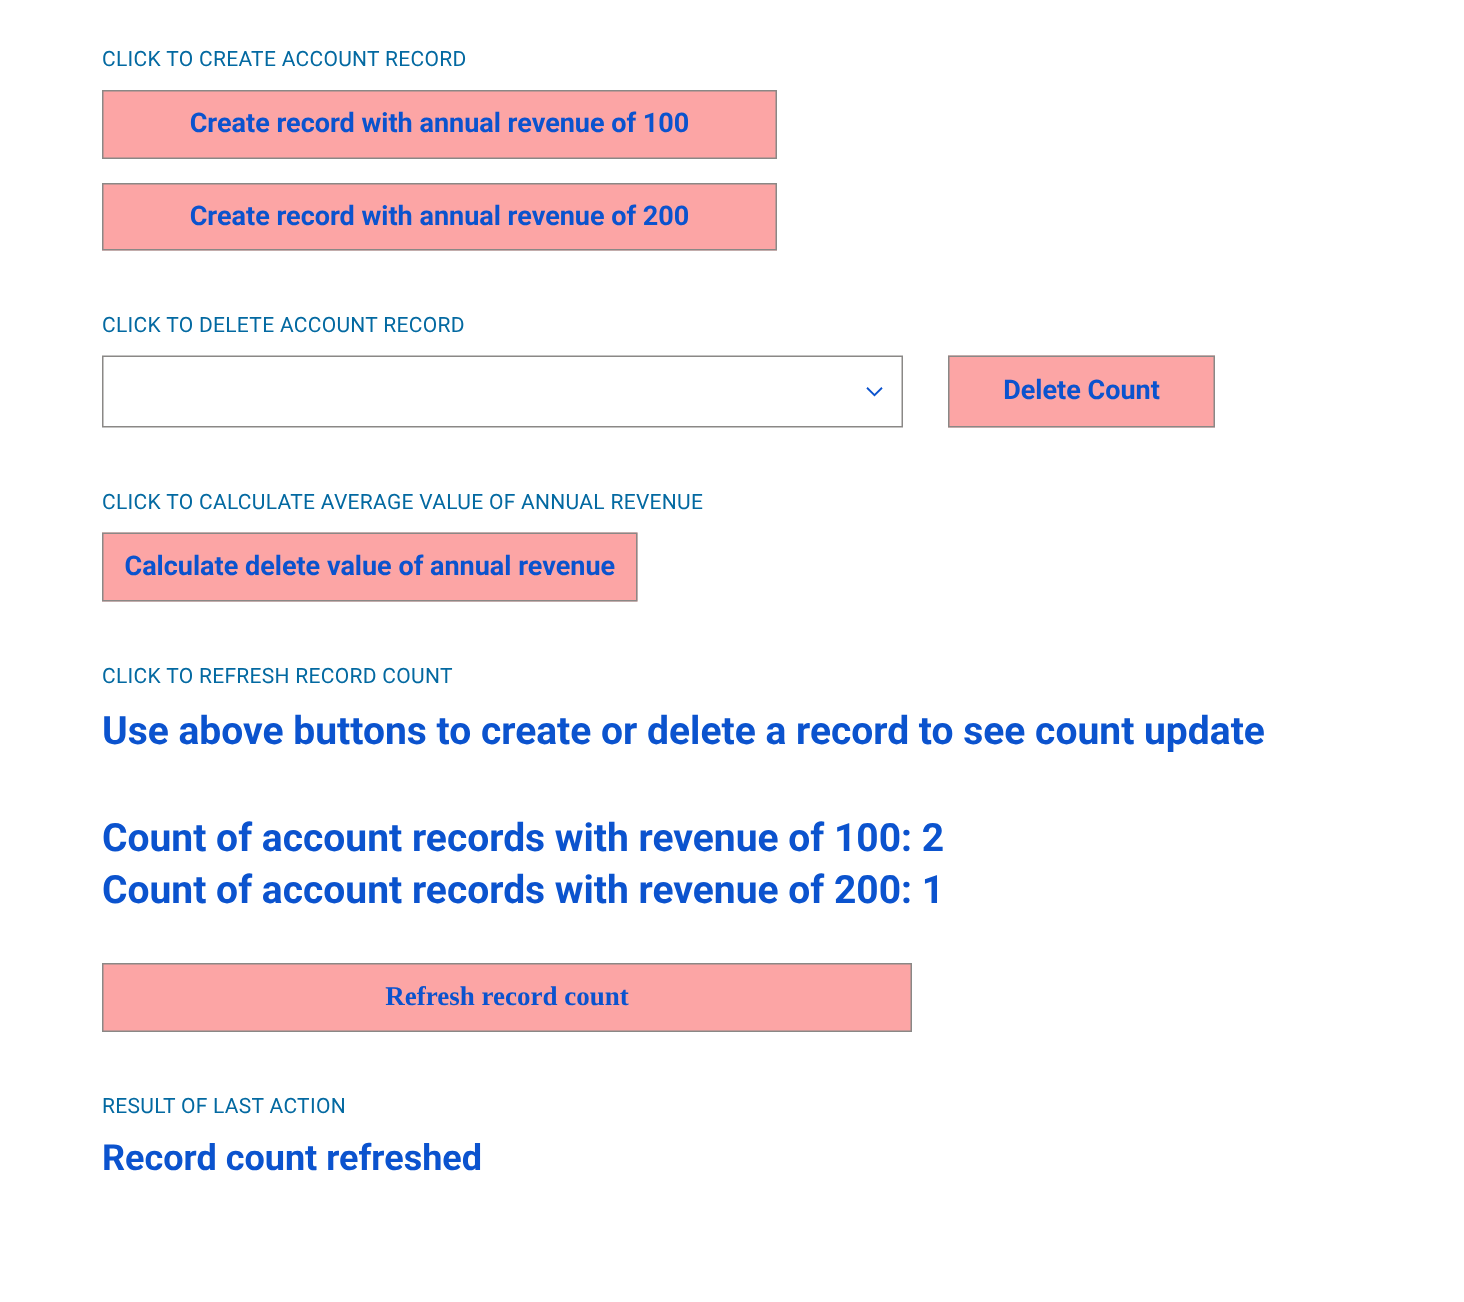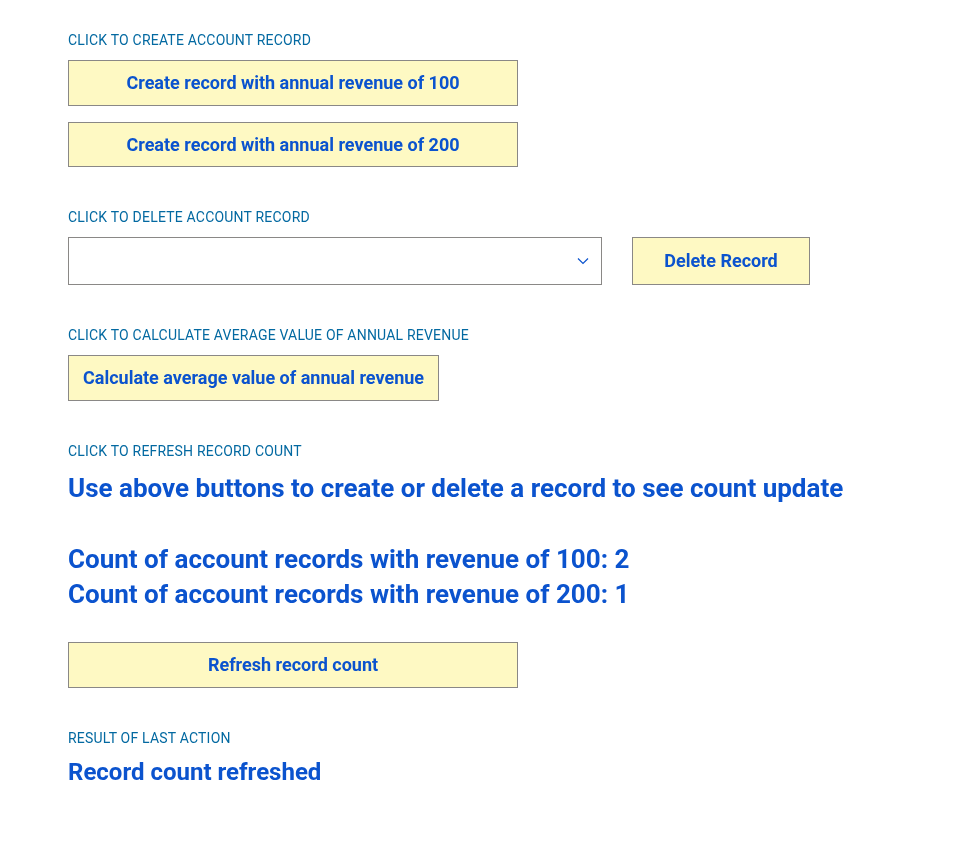--- a/index.html
+++ b/index.html
@@ -15,21 +15,21 @@
     }
     .section-label {
       font-size: 14px;
       font-weight: 400;
       color: #0369a1;
       letter-spacing: 0.2px;
       margin-bottom: 12px;
     }
     .btn {
       display: inline-block;
-      background: #fef9c3;
+      background: #fca5a5;
       border: 1px solid #8a8886;
       color: #0B53CE;
       font-size: 18px;
       font-weight: 700;
       padding: 11px 16px;
       cursor: pointer;
       font-family: inherit;
       text-align: center;
       min-width: 80px;
       line-height: 1.2;
@@ -96,22 +96,23 @@
       color: #0B53CE;
       line-height: 1.35;
     }
     .instruction-text {
       margin-bottom: 36px;
     }
     .count-text {
       margin-bottom: 0px;
     }
     .refresh-btn {
-      width: 450px;
+      width: 540px;
       margin-top: 30px;
+      font-family: Liberation Serif, serif;
     }
     .result-text {
       font-size: 24px;
       font-weight: 700;
       color: #0B53CE;
       margin-top: 6px;
     }
   </style>
 </head>
 <body>
@@ -128,27 +129,27 @@
   <div class="section-label">CLICK TO DELETE ACCOUNT RECORD</div>
   <div class="delete-row">
     <div class="combobox">
       <span></span>
       <span class="chevron-down">
         <svg viewBox="0 0 12 12" fill="none" stroke="#0B53CE" stroke-width="1.2">
           <polyline points="1,3.5 6,8.5 11,3.5"></polyline>
         </svg>
       </span>
     </div>
-    <button class="btn delete-btn">Delete Record</button>
+    <button class="btn delete-btn">Delete Count</button>
   </div>
 </div>
 
 <div class="calc-section">
   <div class="section-label">CLICK TO CALCULATE AVERAGE VALUE OF ANNUAL REVENUE</div>
-  <button class="btn calc-btn">Calculate average value of annual revenue</button>
+  <button class="btn calc-btn">Calculate delete value of annual revenue</button>
 </div>
 
 <div class="refresh-section">
   <div class="section-label">CLICK TO REFRESH RECORD COUNT</div>
   <div class="info-text instruction-text">Use above buttons to create or delete a record to see count update</div>
   <div class="info-text count-text">Count of account records with revenue of 100: 2</div>
   <div class="info-text count-text">Count of account records with revenue of 200: 1</div>
   <button class="btn refresh-btn">Refresh record count</button>
 </div>
 

